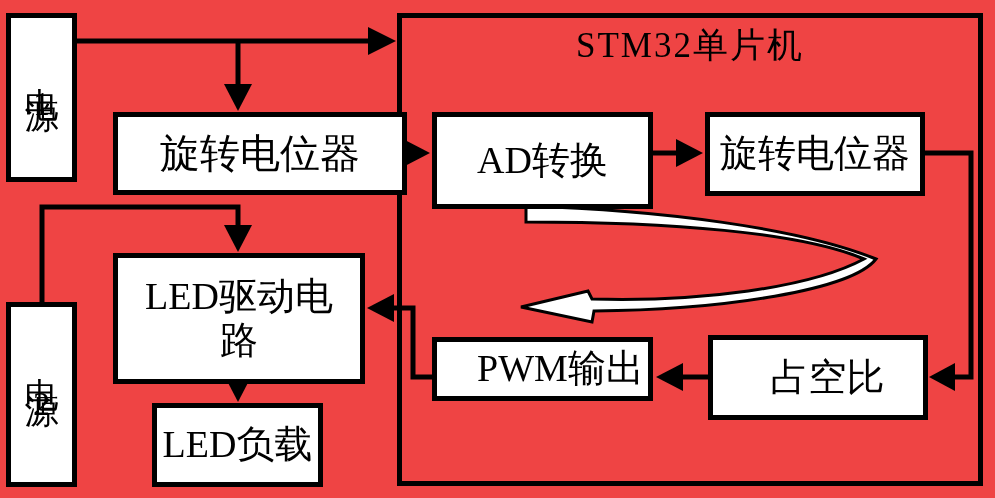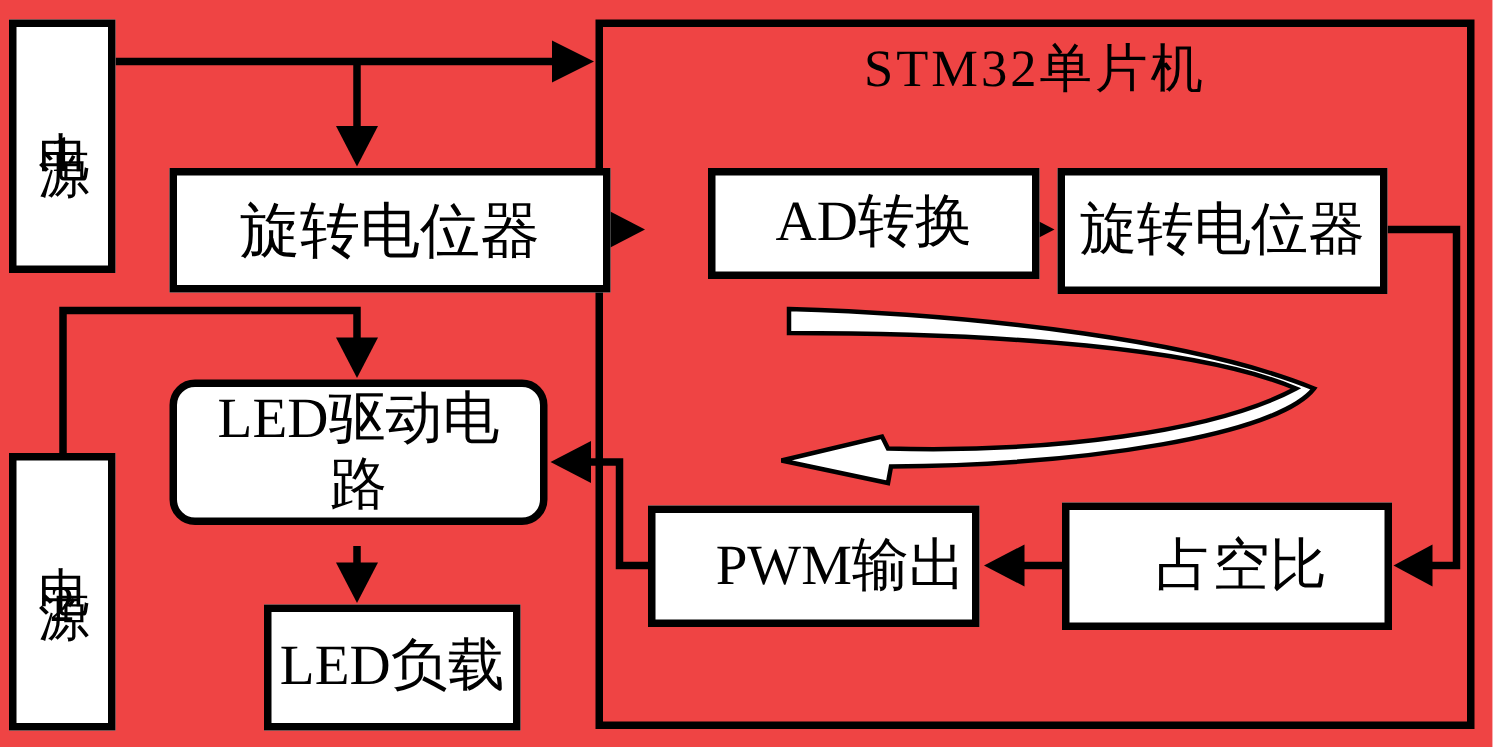--- a/index.html
+++ b/index.html
@@ -84,28 +84,28 @@
              C800,232 668,222 526,222 Z"></path>
   </svg>
 
   <div class="mcu" style="left:397px;top:13px;width:586px;height:473px;"></div>
   <div class="mcu-title" style="left:397px;top:22px;width:586px;">STM32单片机</div>
 
   <div class="box vbox" style="left:6px;top:13px;width:71px;height:169px;">电源1</div>
 
   <div class="box" style="left:113px;top:112px;width:294px;height:83px;font-size:40px;">旋转电位器</div>
 
-  <div class="box" style="left:432px;top:112px;width:221px;height:74px;margin-left:40px;">AD转换</div>
+  <div class="box" style="left:432px;top:112px;width:221px;height:97px;">AD转换</div>
 
   <div class="box" style="left:705px;top:112px;width:220px;height:84px;">旋转电位器</div>
 
   <div class="box" style="left:708px;top:335px;width:220px;height:85px;padding-left:19px;">占空比</div>
 
-  <div class="box" style="left:432px;top:337px;width:221px;height:81px;padding-left:36px;">PWM输出</div>
+  <div class="box" style="left:432px;top:337px;width:221px;height:64px;padding-left:36px;">PWM输出</div>
 
-  <div class="box multiline" style="left:113px;top:253px;width:252px;height:97px;border-radius:17px;">LED驱动电
+  <div class="box multiline" style="left:113px;top:253px;width:252px;height:131px;">LED驱动电
 路</div>
 
-  <div class="box" style="left:152px;top:403px;width:171px;height:84px;margin-left:24px;">LED负载</div>
+  <div class="box" style="left:152px;top:403px;width:171px;height:84px;">LED负载</div>
 
   <div class="box vbox tall" style="left:6px;top:302px;width:71px;height:185px;">电源2</div>
 
 </div>
 
 </body></html>

